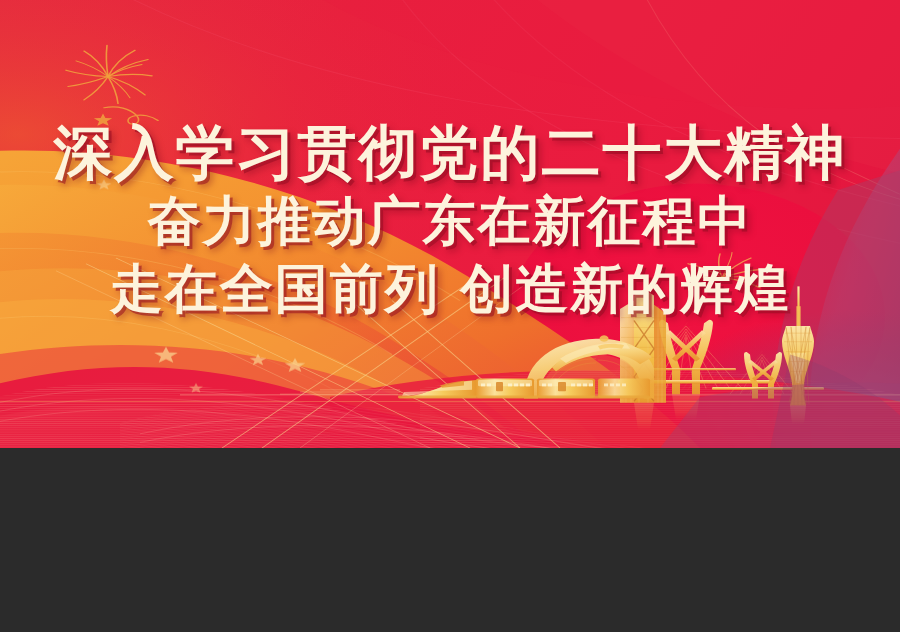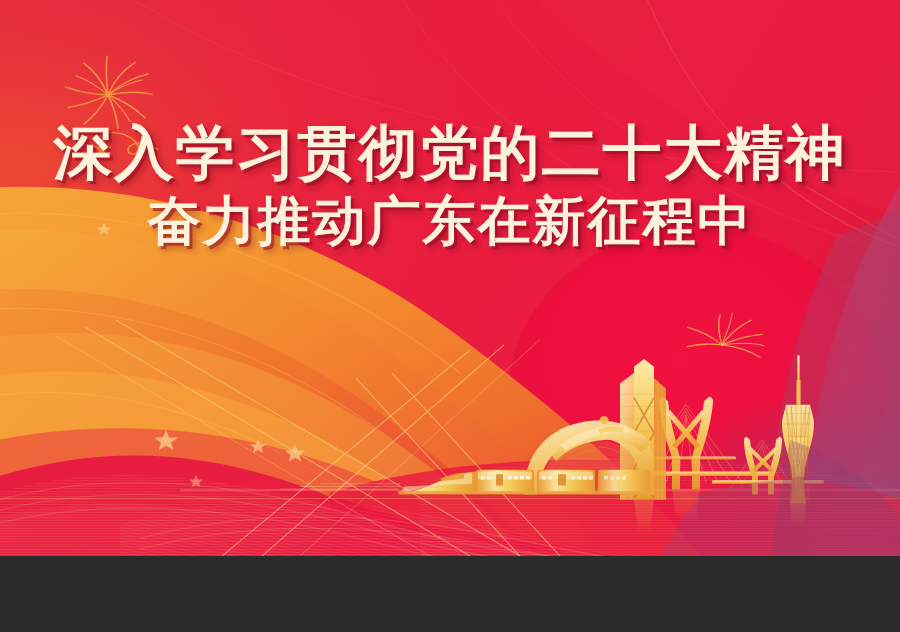--- a/index.html
+++ b/index.html
@@ -1,21 +1,21 @@
 <!DOCTYPE html>
 <html lang="zh"><head>
 <meta charset="utf-8">
 <title>Poster</title>
 <style>
   html,body{margin:0;padding:0;background:#2b2b2b;}
   *{box-sizing:border-box;}
 
   .poster{
     position:relative;
-    width:900px;height:556px;
+    width:900px;height:448px;
     overflow:hidden;
     font-family:"Liberation Serif","DejaVu Serif",serif;
     background:#ec4899;
   }
 
   .layer{position:absolute;inset:0;}
   .layer svg{display:block;width:100%;height:100%;}
 
   
   .headline{
@@ -489,15 +489,16 @@
       <path d="M 790 500 C 840 520 880 556 910 600 L 910 632 L 770 632 Z" fill="#8e3a6e" opacity="0.30"></path>
 
       <rect width="900" height="632" fill="none"></rect>
     </g>
   </svg>
   </div>
 
   <div class="headline">
     <span class="hl-line hl-1">深入学习贯彻党的二十大精神</span>
     <span class="hl-line hl-2">奋力推动广东在新征程中</span>
+    <span class="hl-line hl-3">走在全国前列 创造新的辉煌</span>
   </div>
 
 </div>
 
 </body></html>

